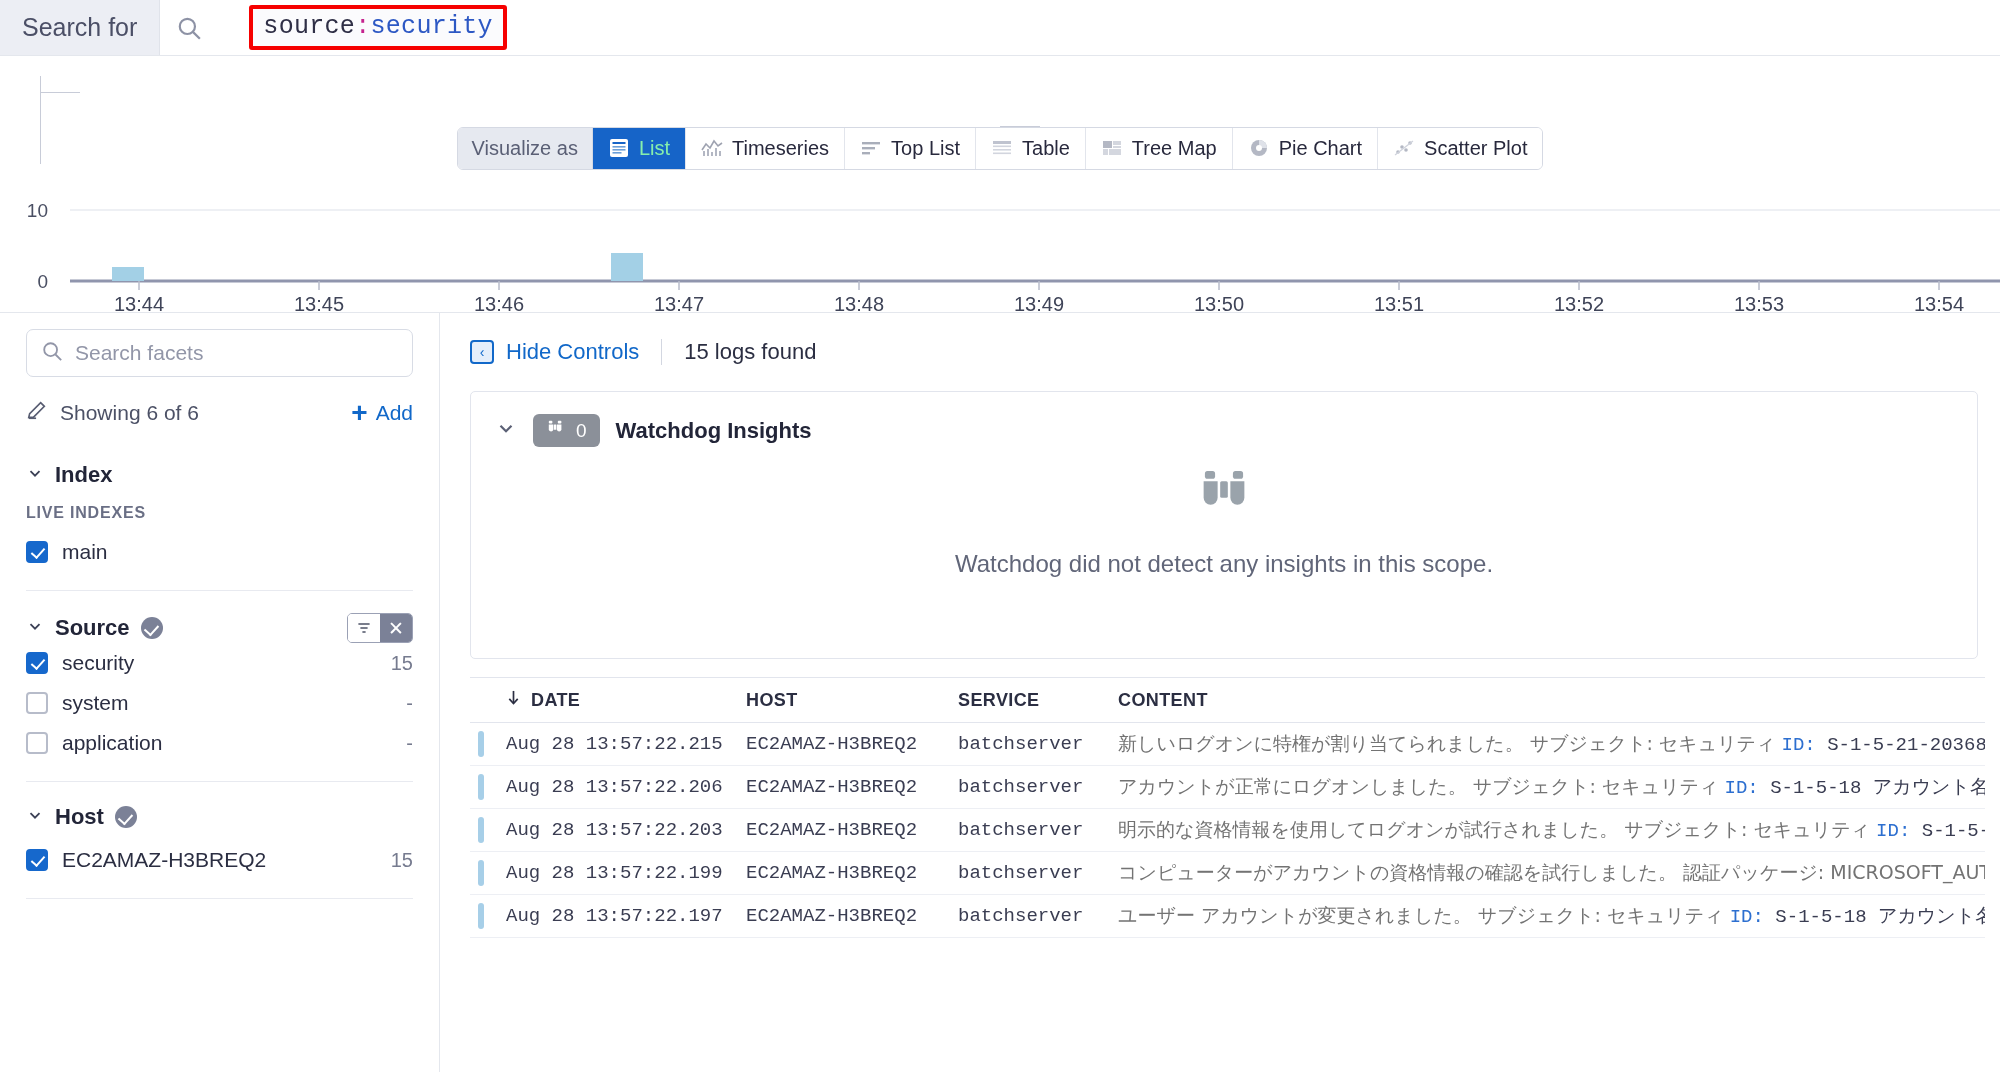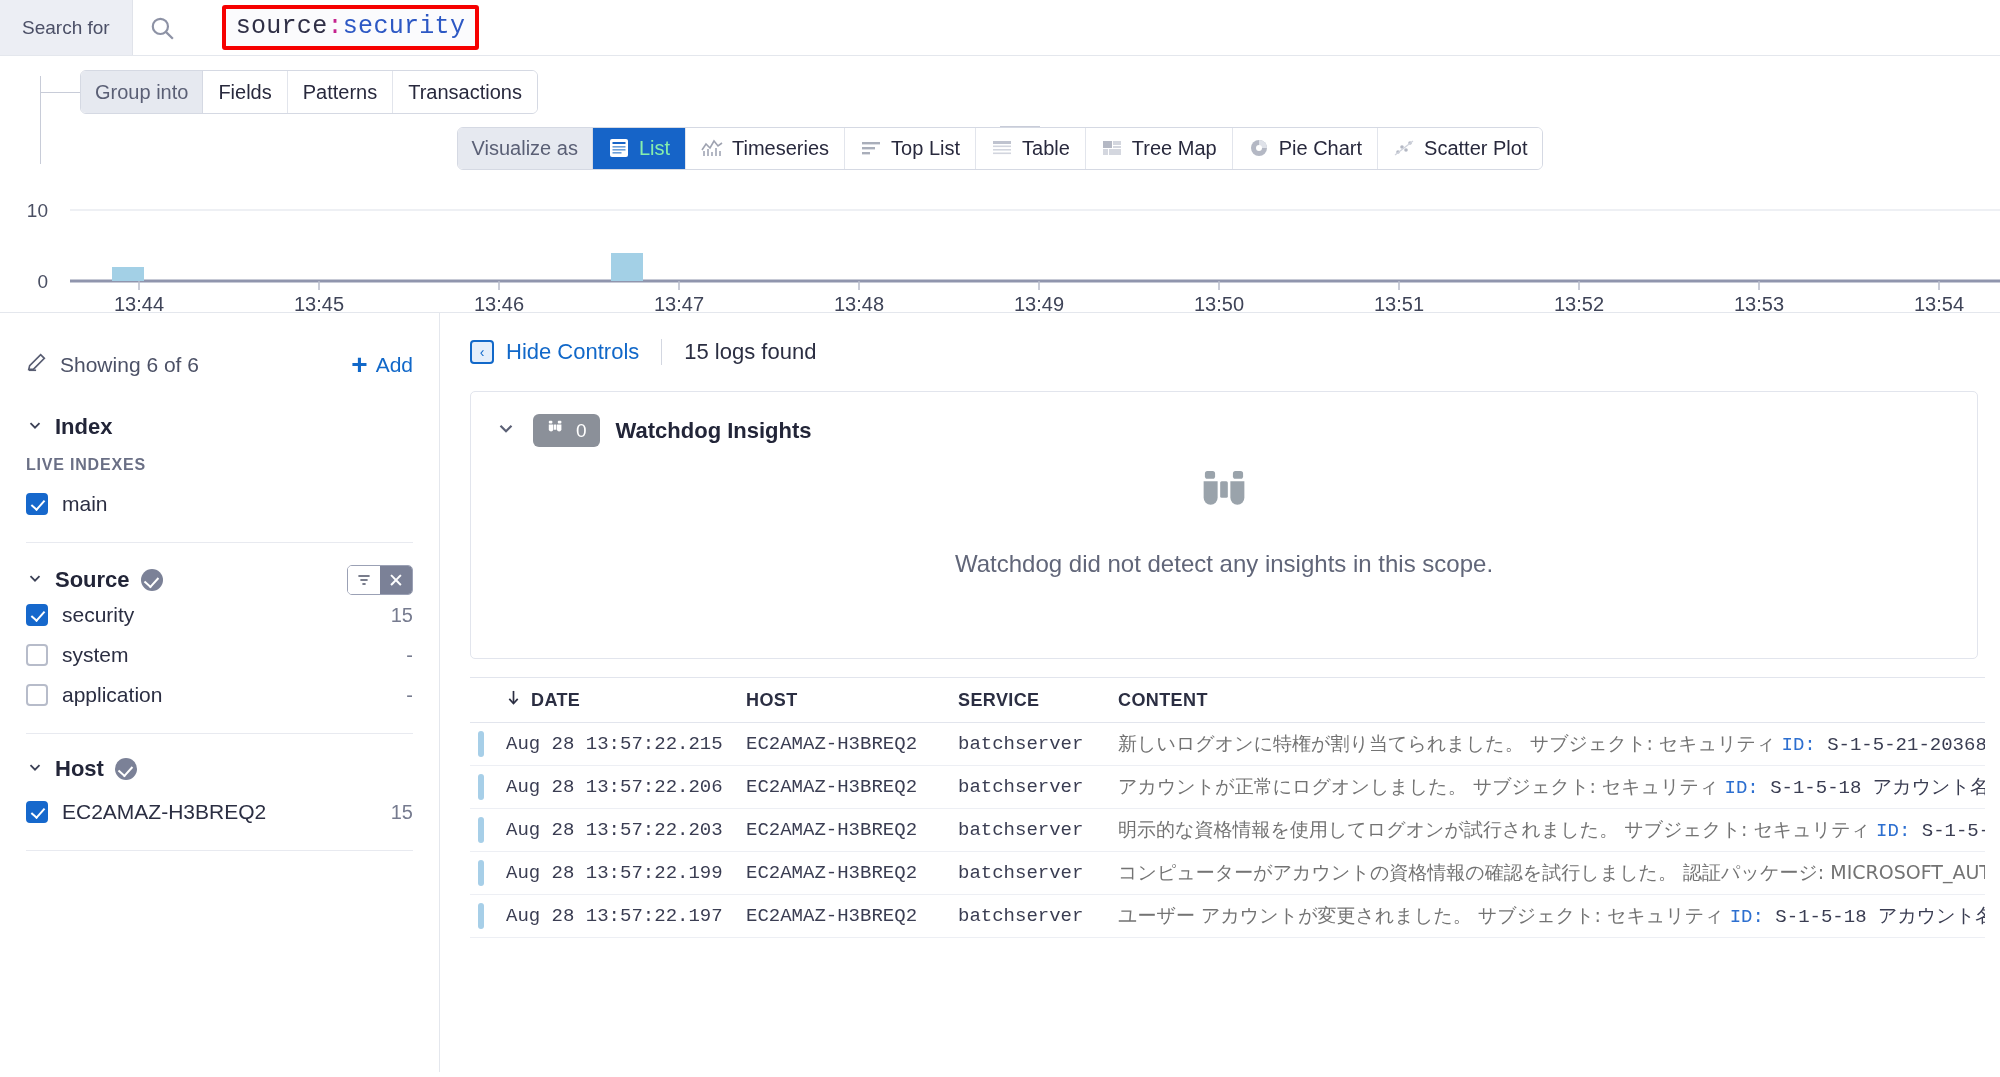--- a/index.html
+++ b/index.html
@@ -18,21 +18,21 @@
     height: 56px;
     border-bottom: 1px solid #e4e7ed;
     background: #fff;
   }
   .search-label {
     display: flex; align-items: center;
     padding: 17px 22px;
     background: #eceef4;
     border-right: 1px solid #e0e3ea;
     color: #4b4f66;
-    font-size: 19px;
+    font-size: 25px;
   }
   .search-wrap {
     flex: 1; display: flex; align-items: center;
     padding-left: 16px;
     position: relative;
     gap: 33px;
   }
   .mag-icon { width: 26px; height: 26px; flex: none; margin-right: 14px; }
   .query-box {
     border: 4px solid #f60000;
@@ -203,26 +203,20 @@
       </span>
       <div class="query-box"><span class="q-key">source</span><span class="q-colon">:</span><span class="q-val">security</span></div>
     </div>
   </div>
 
   <div class="controls">
     <div class="tree-vert"></div>
 
     <div class="ctrl-row">
       <div class="tree-stub"></div>
-      <div class="seg">
-        <div class="seg-head">Group into</div>
-        <div class="seg-item">Fields</div>
-        <div class="seg-item">Patterns</div>
-        <div class="seg-item">Transactions</div>
-      </div>
     </div>
 
     <div class="ctrl-row second">
       <div class="tree-stub"></div>
       <div class="seg">
         <div class="seg-head">Visualize as</div>
 
         <div class="seg-item active">
           <span class="seg-ico">
             <svg viewBox="0 0 22 20" width="22" height="20">
@@ -350,20 +344,29 @@
         <text x="1579" y="119">13:52</text>
         <text x="1759" y="119">13:53</text>
         <text x="1939" y="119">13:54</text>
       </g>
     </svg>
   </div>
 
   <div class="lower">
 
     <div class="sidebar">
+      <div class="facet-search">
+        <span>
+          <svg viewBox="0 0 24 24" width="22" height="22" fill="none" stroke="#9296a8" stroke-width="2">
+            <circle cx="10.5" cy="10.5" r="7"></circle>
+              <line x1="15.8" y1="15.8" x2="22" y2="22"></line>
+          </svg>
+        </span>
+        <input placeholder="Search facets" style="">
+      </div>
 
       <div class="showing-row">
         <div class="showing-left">
           <span>
             <svg viewBox="0 0 24 24" width="22" height="22" fill="none" stroke="#585d72" stroke-width="1.8">
               <path d="M3 20 L4 16 L16 4 L20 8 L8 20 Z"></path>
                 <line x1="3" y1="21" x2="11" y2="21"></line>
             </svg>
           </span>
           <span>Showing 6 of 6</span>

